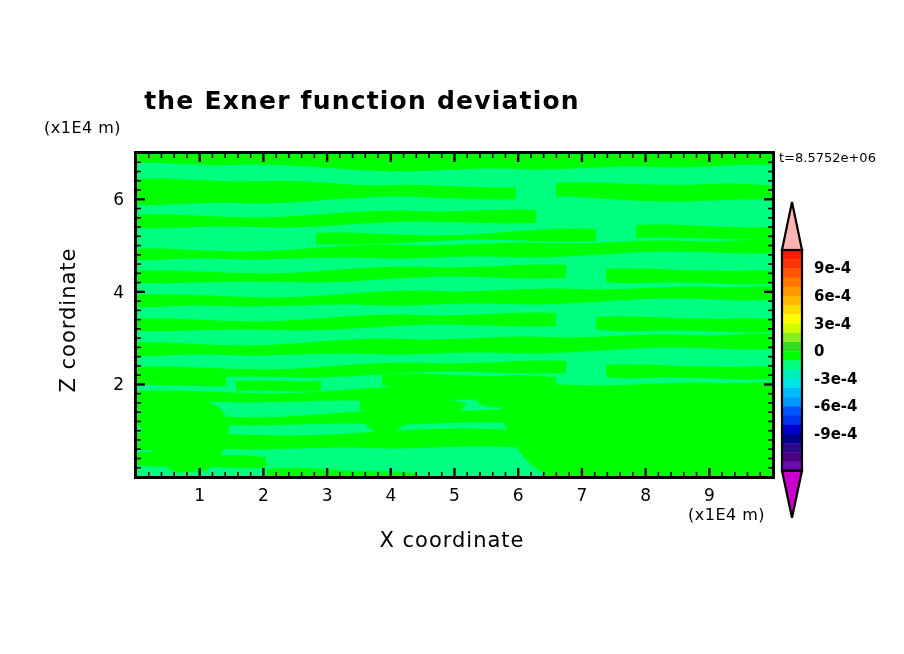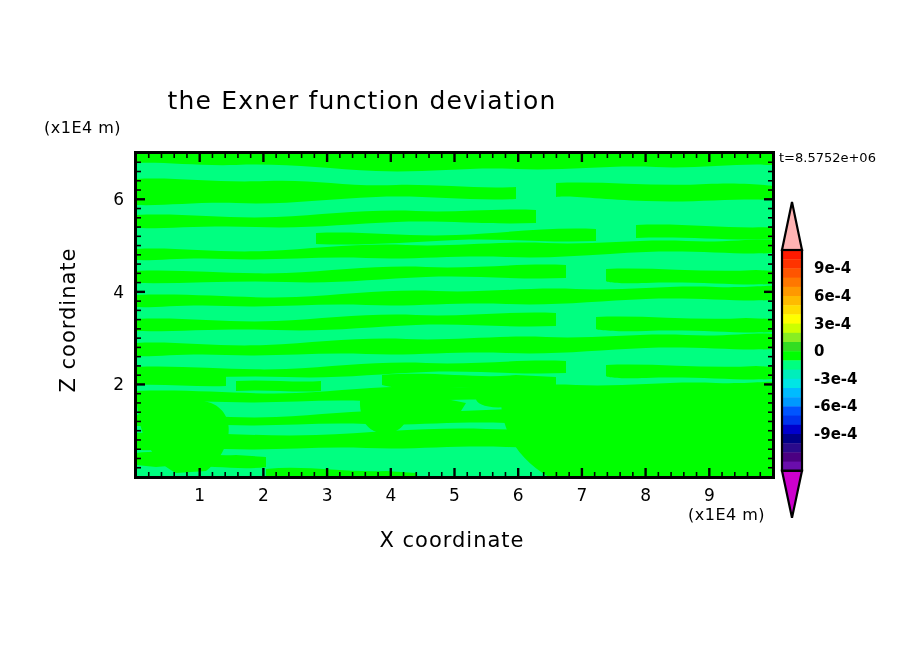--- a/index.html
+++ b/index.html
@@ -13,21 +13,21 @@
   #stage{position:absolute;left:0;top:0;width:904px;height:654px;}
 
   .txt{position:absolute;color:#000;white-space:pre;}
 
   
   #title{
     left:0;top:86px;width:724px;
     text-align:center;
     font-size:25px;
     letter-spacing:1.2px;
-    font-weight:400;
+    font-weight:700;
   }
 
   
   #ylabel-unit{left:44px;top:118px;font-size:16px;letter-spacing:.5px;}
   #xlabel-unit{left:688px;top:505px;font-size:16px;letter-spacing:.5px;}
 
   #xlabel{
     left:0;top:528px;width:904px;text-align:center;
     font-size:21px;letter-spacing:1px;
   }

